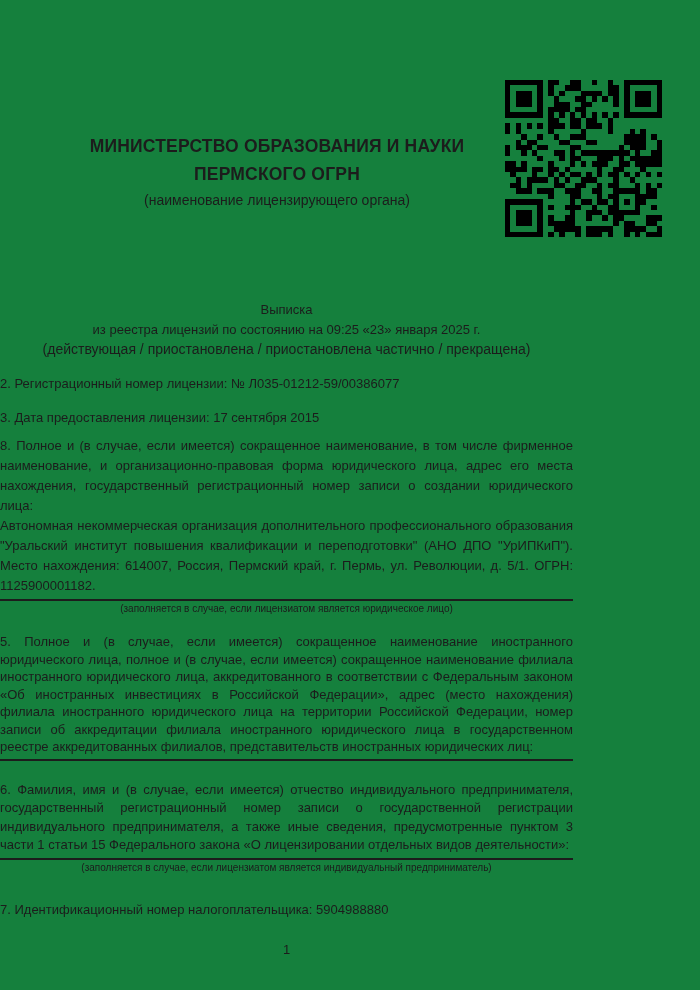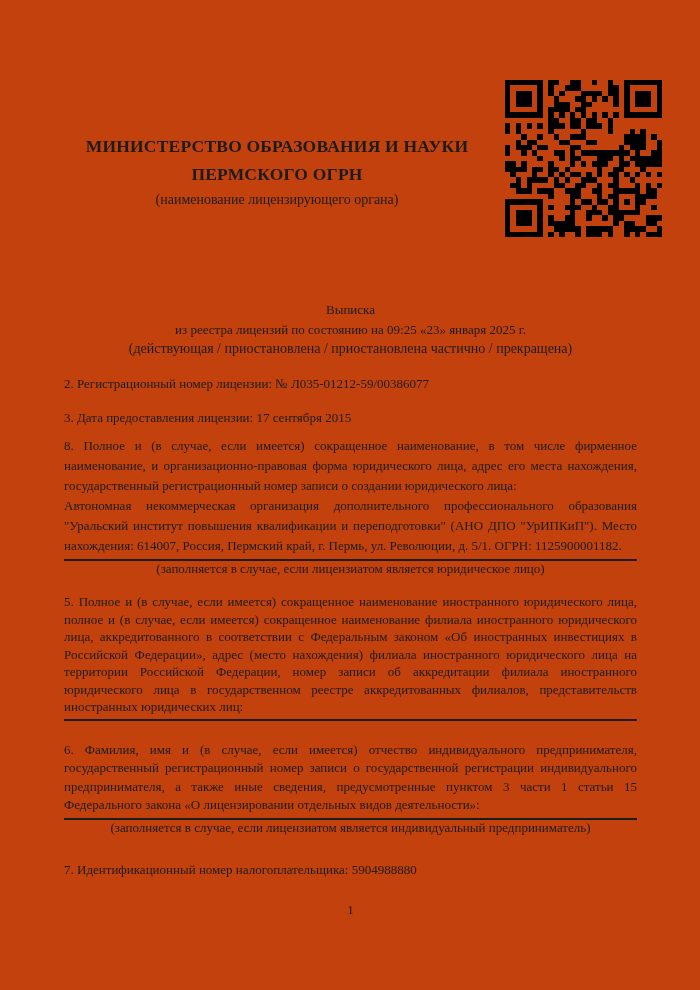--- a/index.html
+++ b/index.html
@@ -1,22 +1,22 @@
 <!DOCTYPE html>
 <html lang="ru"><head>
 <meta charset="utf-8">
 <style>
   html, body { margin: 0; padding: 0; background: #ffffff; }
   .page {
     position: relative;
     width: 700px;
     height: 990px;
-    background: #c2410c;
+    background: #15803d;
     color: #1c1c1c;
-    font-family: Liberation Serif, serif;
+    font-family: Liberation Sans, sans-serif;
     font-size: 13px;
     overflow: hidden;
   }
   .qr {
     position: absolute;
     top: 80px;
     left: 505px;
     width: 157px;
     height: 157px;
   }
@@ -30,21 +30,20 @@
     letter-spacing: 0.2px;
   }
   .ministry-caption {
     width: 426px;
     margin: 4px 0 0 64px;
     text-align: center;
     font-size: 14px;
   }
   .content {
     width: 573px;
-    margin-left: 64px;
   }
   .doc-title {
     margin-top: 92px;
     text-align: center;
     line-height: 20px;
   }
   .field { line-height: 20px; }
   .f1 { margin-top: 32px; }
   .inline-caption {
     text-align: center;
@@ -60,21 +59,21 @@
   }
   .f4 { margin-top: 8px; line-height: 20px; }
   .f4v { line-height: 20px; }
   .rule {
     border-top: 2px solid #1c1c1c;
     margin-top: 3px;
     height: 0;
   }
   .rule-caption {
     text-align: center;
-    font-size: 13px;
+    font-size: 10px;
     line-height: 12px;
     margin-top: 2px;
   }
   .f5 { margin-top: 18px; line-height: 17.5px; }
   .f6 { margin-top: 20px; line-height: 18.5px; }
   .f7 { margin-top: 26px; line-height: 20px; }
   .page-num {
     text-align: center;
     margin-top: 22px;
     line-height: 16px;

